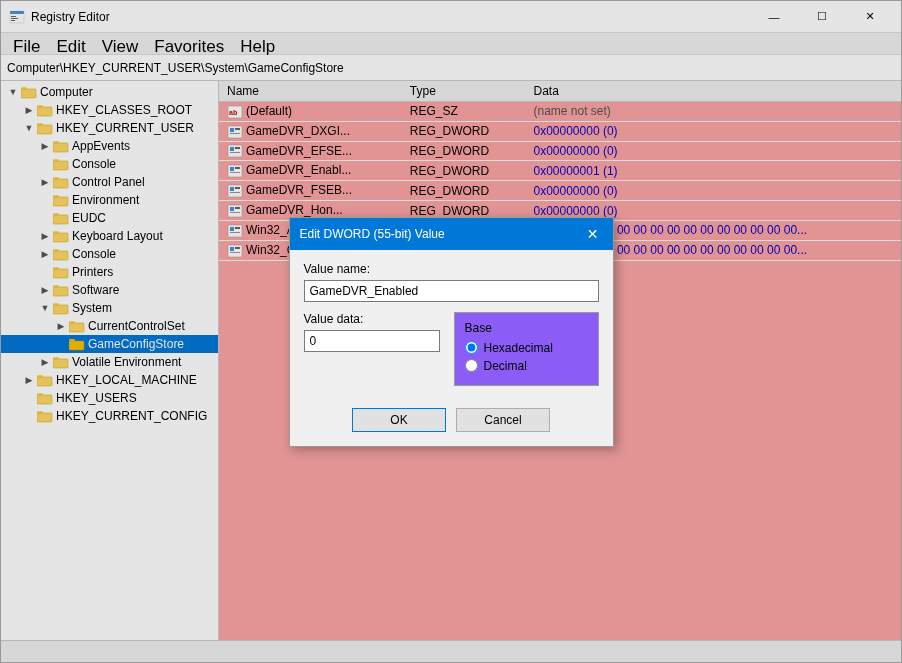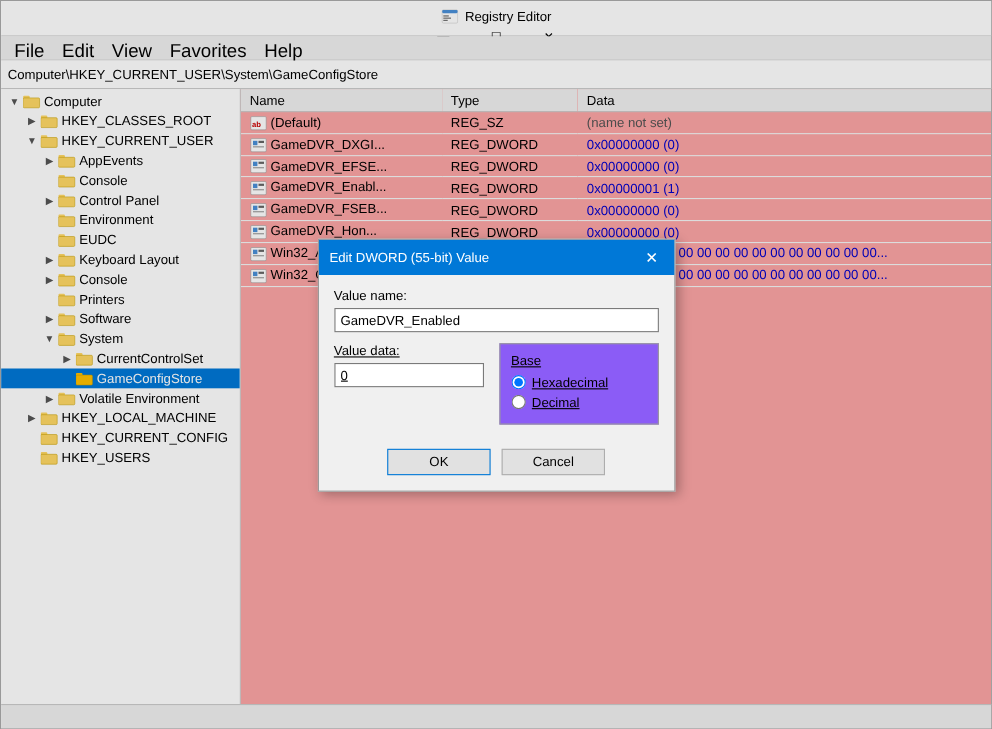--- a/index.html
+++ b/index.html
@@ -20,21 +20,20 @@
       flex-direction: column;
     }
     .title-bar {
       background: #fff;
       display: flex;
       align-items: center;
       justify-content: space-between;
       padding: 6px 8px;
       border-bottom: 1px solid #ddd;
       height: 32px;
-      flex-direction: column;
     }
     .title-bar-left {
       display: flex;
       align-items: center;
       gap: 6px;
     }
     .title-text {
       font-size: 12px;
       color: #000;
     }
@@ -197,21 +196,20 @@
       padding: 3px 5px;
       font-size: 12px;
       background: #fff;
       outline: none;
       height: 22px;
     }
     .dialog-row {
       display: flex;
       gap: 14px;
       margin-top: 10px;
-      text-decoration: underline;
     }
     .dialog-value-box {
       display: flex;
       flex-direction: column;
       flex: 1;
     }
     .dialog-base-box {
       width: 145px;
       border: 1px solid #999;
       padding: 8px 10px;
@@ -467,31 +465,31 @@
         <span class="tree-label">HKEY_LOCAL_MACHINE</span>
       </div>
 
       <div class="tree-item tree-indent-2">
         <span class="tree-toggle"></span>
         <svg width="16" height="14" style="margin-right:3px;flex-shrink:0;">
           <rect x="0" y="4" width="15" height="9" rx="1" fill="#ffd966"></rect>
           <rect x="0" y="2" width="6" height="3" rx="1" fill="#ffd966"></rect>
           <rect x="0" y="4" width="15" height="9" rx="1" fill="none" stroke="#c8a000" stroke-width="0.5"></rect>
         </svg>
-        <span class="tree-label">HKEY_CURRENT_CONFIG</span>
+        <span class="tree-label">HKEY_USERS</span>
       </div>
 
       <div class="tree-item tree-indent-2">
         <span class="tree-toggle"></span>
         <svg width="16" height="14" style="margin-right:3px;flex-shrink:0;">
           <rect x="0" y="4" width="15" height="9" rx="1" fill="#ffd966"></rect>
           <rect x="0" y="2" width="6" height="3" rx="1" fill="#ffd966"></rect>
           <rect x="0" y="4" width="15" height="9" rx="1" fill="none" stroke="#c8a000" stroke-width="0.5"></rect>
         </svg>
-        <span class="tree-label">HKEY_USERS</span>
+        <span class="tree-label">HKEY_CURRENT_CONFIG</span>
       </div>
     </div>
 
     <div class="data-panel">
       <table class="data-table">
         <thead>
           <tr>
             <th>Name</th>
             <th>Type</th>
             <th>Data</th>

